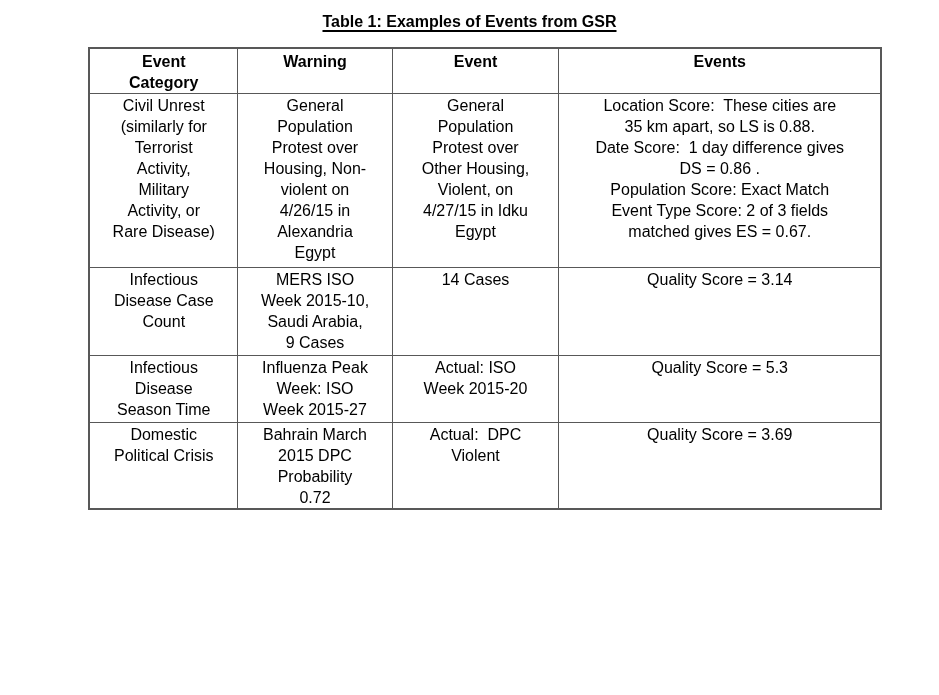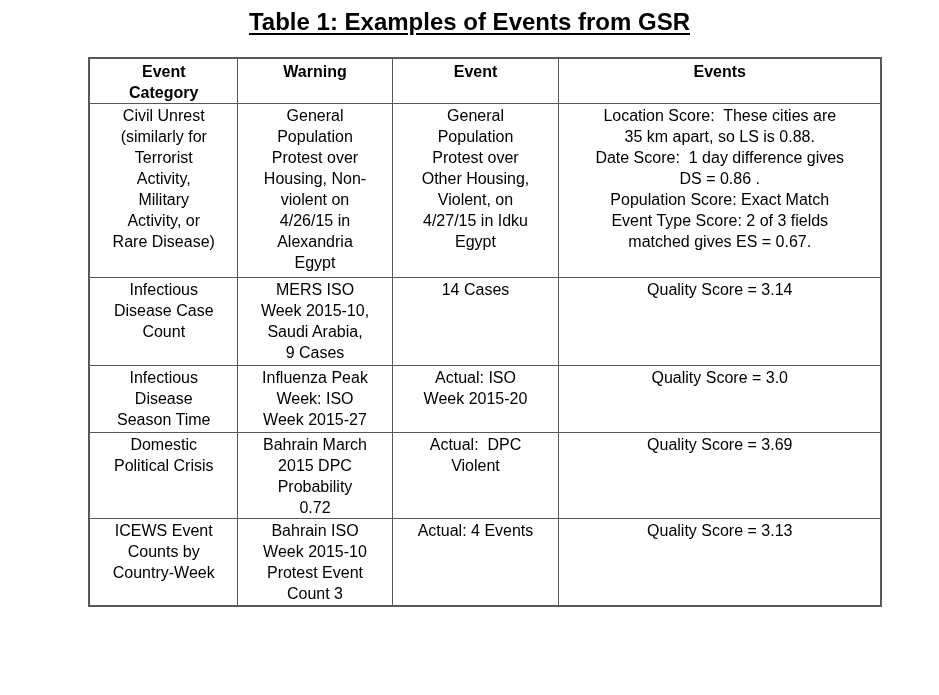--- a/index.html
+++ b/index.html
@@ -12,31 +12,31 @@
     width: 939px;
     height: 695px;
     background: #ffffff;
     font-family: "Liberation Sans", "DejaVu Sans", sans-serif;
     color: #000000;
     overflow: hidden;
   }
   .caption {
     margin-top: 10px;
     text-align: center;
-    font-size: 24px;
+    font-size: 16px;
     line-height: 24px;
     font-weight: bold;
     text-decoration: underline;
     text-decoration-thickness: 2px;
     text-underline-offset: 3px;
     color: #000000;
   }
   table.events {
     margin-left: 88px;
-    margin-top: 23px;
+    margin-top: 13px;
     border-collapse: collapse;
     table-layout: fixed;
     width: 792px;
     border: 2px solid #585858;
   }
   table.events th,
   table.events td {
     border: 1px solid #585858;
     vertical-align: top;
     font-size: 16px;
@@ -129,40 +129,29 @@
       </tr>
       <tr class="row3">
         <td>Infectious
 Disease
 Season Time</td>
         <td>Influenza Peak
 Week: ISO
 Week 2015-27</td>
         <td>Actual: ISO
 Week 2015-20</td>
-        <td>Quality Score = 3.0</td>
+        <td>Quality Score = 5.3</td>
       </tr>
       <tr class="row4">
         <td>Domestic
 Political Crisis</td>
         <td>Bahrain March
 2015 DPC
 Probability
 0.72</td>
         <td>Actual:  DPC
 Violent</td>
         <td>Quality Score = 3.69</td>
       </tr>
-      <tr class="row5">
-        <td>ICEWS Event
-Counts by
-Country-Week</td>
-        <td>Bahrain ISO
-Week 2015-10
-Protest Event
-Count 3</td>
-        <td>Actual: 4 Events</td>
-        <td>Quality Score = 3.13</td>
-      </tr>
     </tbody>
   </table>
 
 </div>
 
 </body></html>

